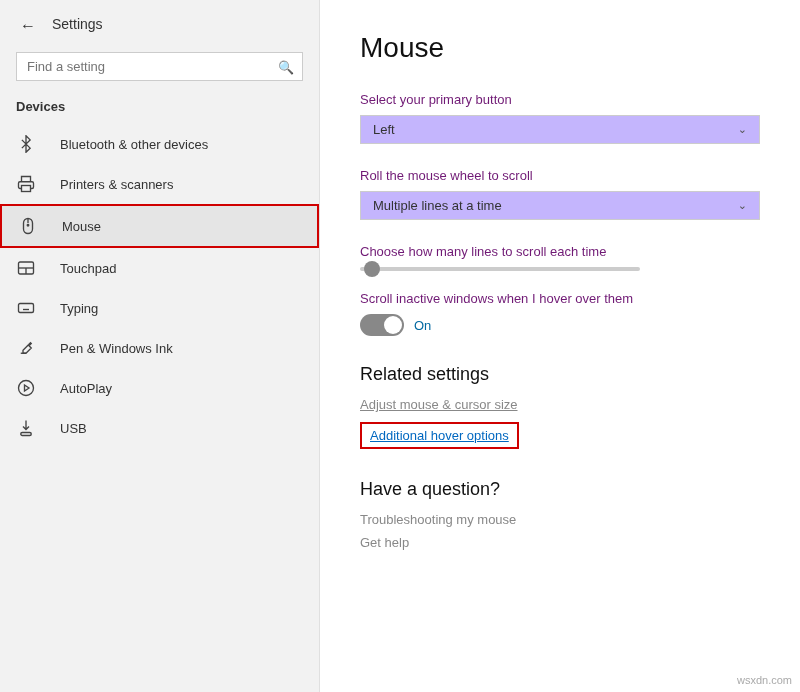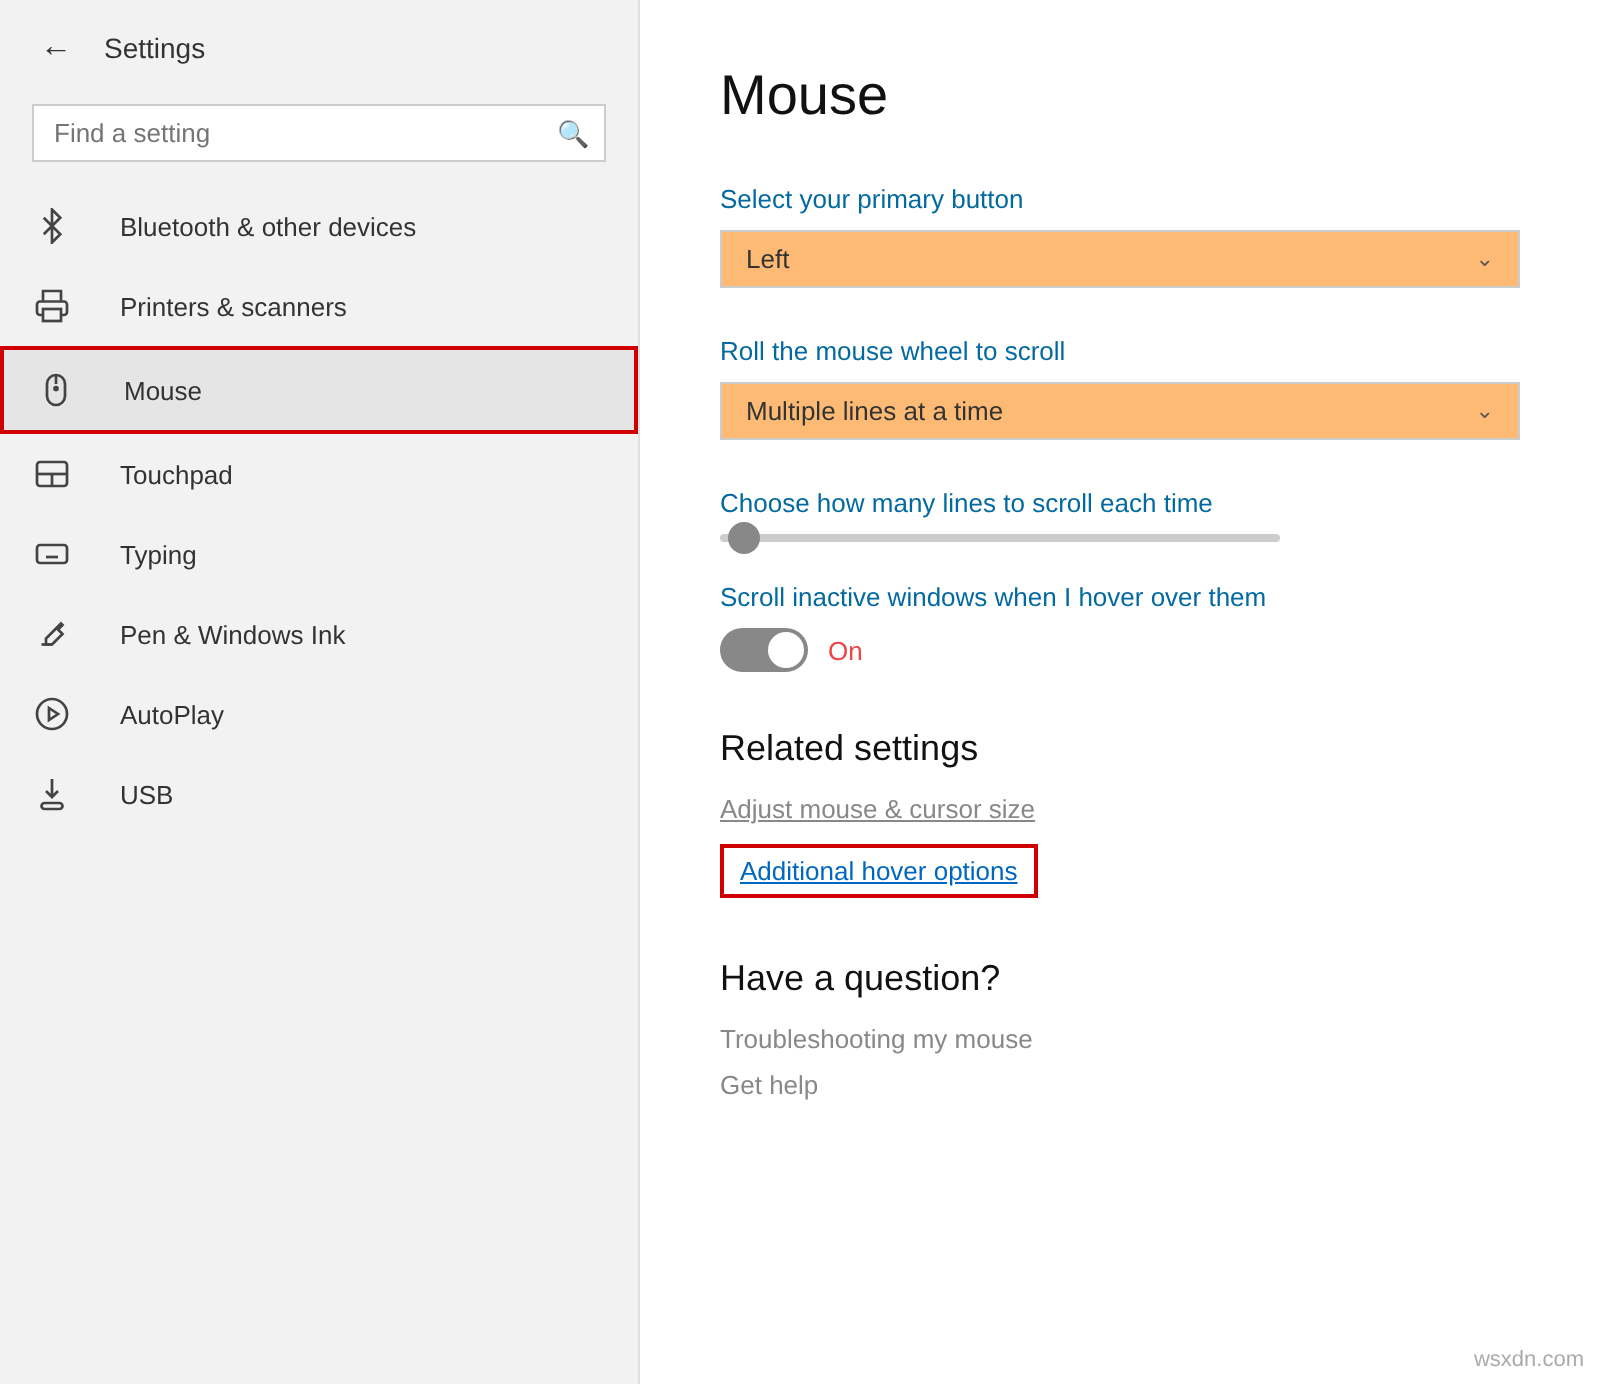--- a/index.html
+++ b/index.html
@@ -106,31 +106,31 @@
 
     .page-title {
       font-size: 28px;
       font-weight: 300;
       color: #111;
       margin-bottom: 28px;
     }
 
     .setting-label {
       font-size: 13px;
-      color: #0369a1;
+      color: #701a75;
       margin-bottom: 8px;
     }
 
     .dropdown {
       display: flex;
       align-items: center;
       gap: 8px;
       border: 1px solid #ccc;
       padding: 6px 12px;
-      background: #fdba74;
+      background: #c4b5fd;
       cursor: pointer;
       font-size: 13px;
       color: #333;
       min-width: 100px;
       justify-content: space-between;
       margin-bottom: 24px;
     }
 
     .dropdown-wide {
       min-width: 220px;
@@ -191,21 +191,21 @@
       height: 18px;
       background: #fff;
       border-radius: 50%;
       position: absolute;
       top: 2px;
       right: 2px;
     }
 
     .toggle-label {
       font-size: 13px;
-      color: #ef4444;
+      color: #0369a1;
     }
 
     
     .related-title {
       font-size: 18px;
       font-weight: 300;
       color: #111;
       margin-bottom: 12px;
     }
 
@@ -260,20 +260,21 @@
       <span>←</span>
     </button>
     <span class="settings-title">Settings</span>
   </div>
 
   <div class="search-box">
     <input type="text" placeholder="Find a setting" style="">
     <span class="search-icon">🔍</span>
   </div>
 
+  <div class="section-label">Devices</div>
 
   <div class="nav-item">
     <span class="nav-icon">
       <svg width="18" height="18" viewBox="0 0 24 24" fill="none" stroke="#444" stroke-width="1.8">
         <polyline points="6.5 6.5 17.5 17.5 12 23 12 1 17.5 6.5 6.5 17.5"></polyline>
       </svg>
     </span>
     <span>Bluetooth &amp; other devices</span>
   </div>
 

